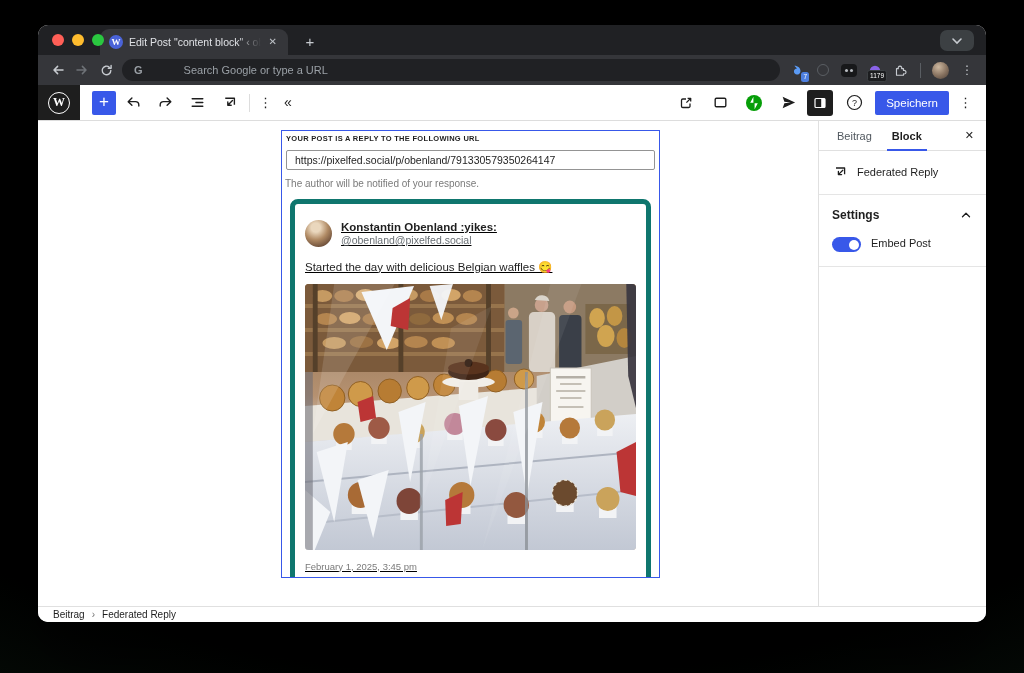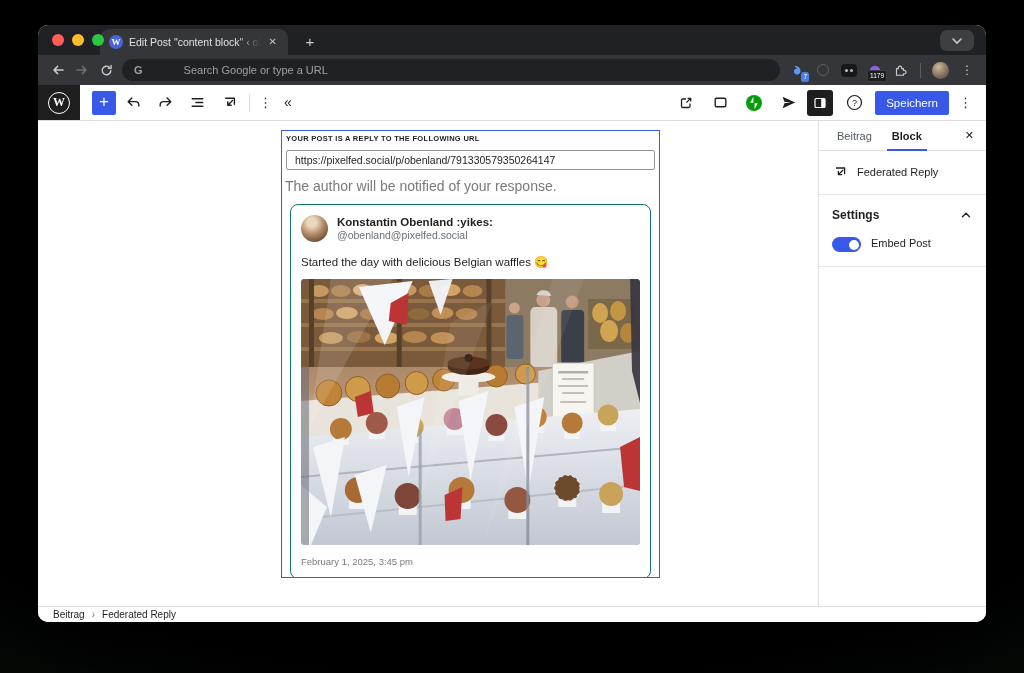--- a/index.html
+++ b/index.html
@@ -74,22 +74,22 @@
   .wp-kebab { color:#1e1e1e; font-size:13px; padding:0 4px; }
   
   .editor { flex:1; display:flex; min-height:0; background:#fff; }
   .canvas { flex:1; position:relative; overflow:hidden; background:#fff; }
   .block { position:absolute; left:199px; top:9px; width:379px; height:448px;
            border:1.5px solid #3858e9; background:#fff; overflow:hidden;margin-left:44px; }
   .block-label { font-size:7.5px; font-weight:600; color:#1e1e1e; letter-spacing:.3px; padding:3px 4px 0; }
   .url-input { display:block; margin:7px 4px 0; width:calc(100% - 8px); height:20px;
         border:1px solid #949494; border-radius:2px; font-size:10.5px; color:#1e1e1e; padding:0 8px;
         font-family:"Liberation Sans", sans-serif; background:#fff; }
-  .notice { font-size:14px; color:#7a7a7a; padding:8px 3px 0; }
-  .post-card { margin:10px 8px 0; border:1px solid #0f766e; border-radius:8px; padding:10px 10px 11px; }
+  .notice { font-size:10px; color:#7a7a7a; padding:8px 3px 0; }
+  .post-card { margin:10px 8px 0; border:5px solid #0f766e; border-radius:8px; padding:16px 10px 11px;text-decoration:underline; }
   .author-row { display:flex; gap:9px; align-items:center; }
   .pf-avatar { width:27px; height:27px; border-radius:50%; flex:0 0 27px;
         background: radial-gradient(circle at 40% 28%, #ead7bd 18%, #b08a64 48%, #6a4c38 80%, #473226); }
   .author-name { font-size:11.5px; font-weight:700; color:#1e1e1e; line-height:1.25; }
   .author-handle { font-size:10.5px; color:#696f74; line-height:1.25; }
   .post-text { font-size:11.5px; color:#1e1e1e; margin:12px 0 10px; }
   .photo { border-radius:4px; overflow:hidden; height:266px; background:#b59171; }
   .photo svg { display:block; width:100%; height:100%; }
   .post-date { font-size:9.5px; color:#7a7a7a; margin-top:11px; }
   

